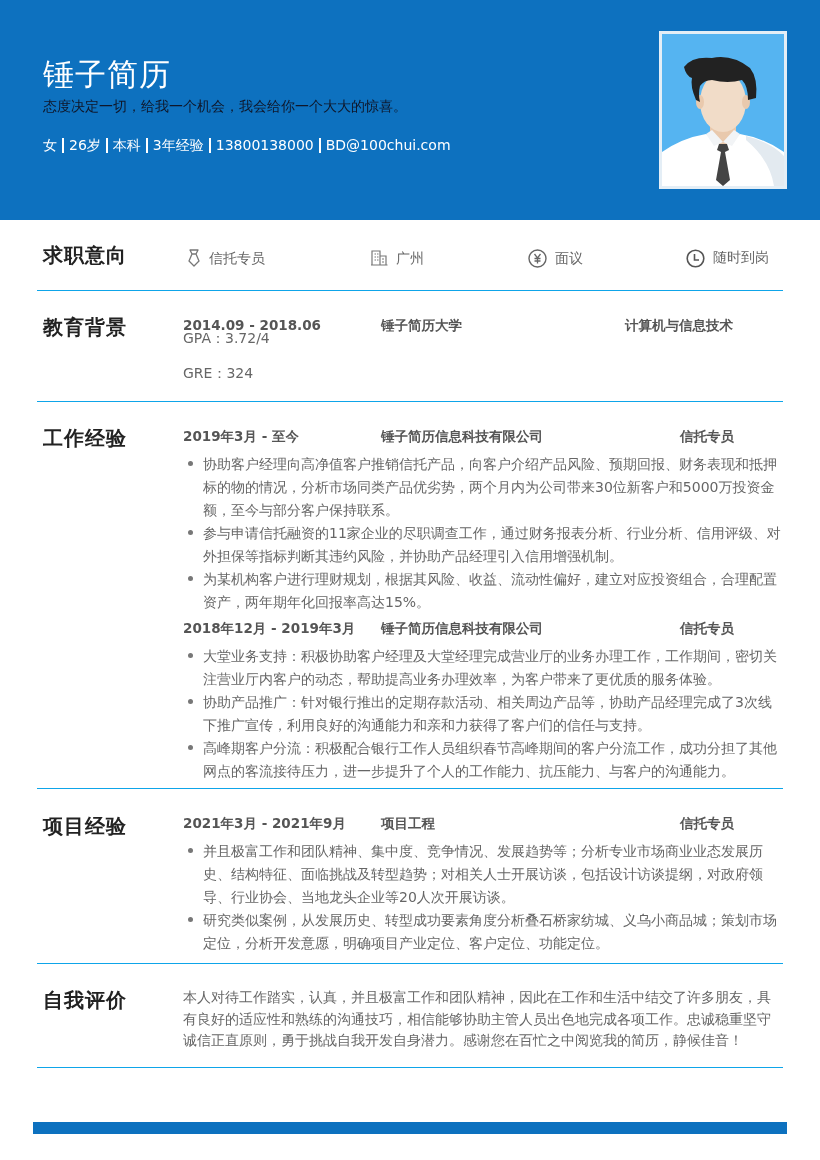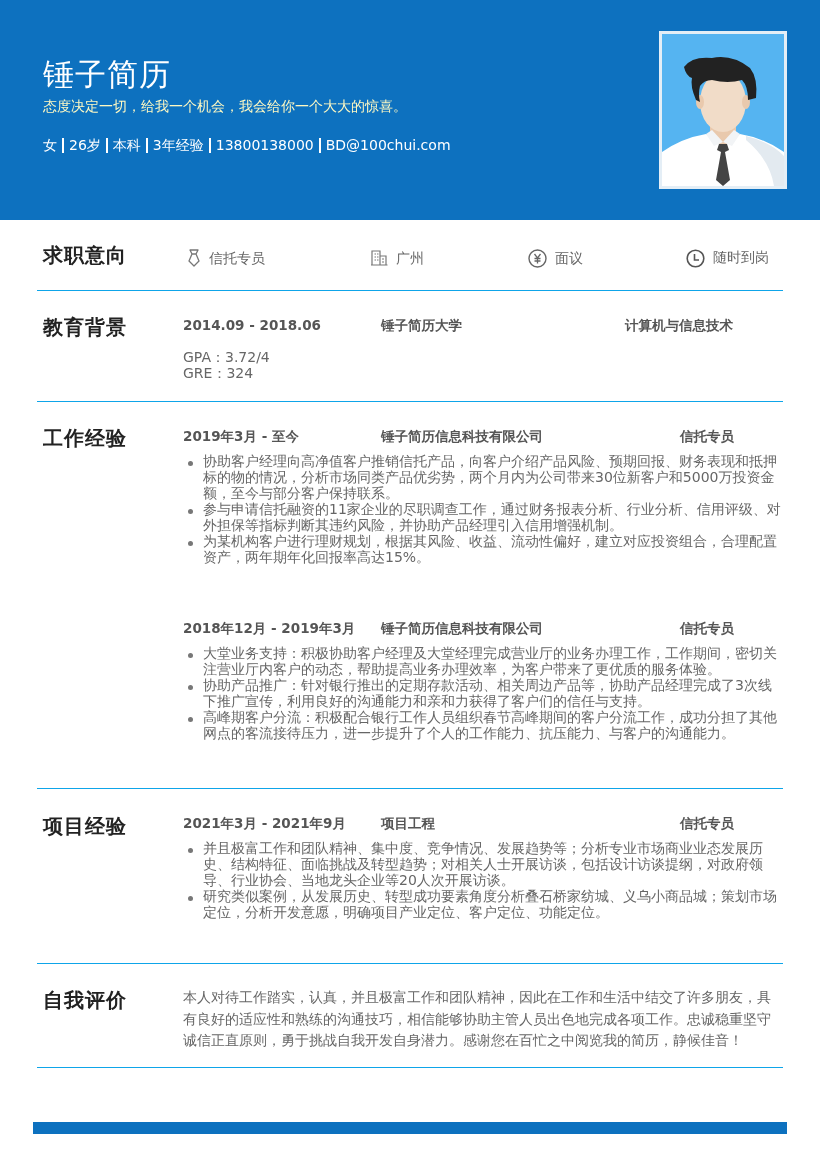--- a/index.html
+++ b/index.html
@@ -2,38 +2,38 @@
 <html><head>
 <meta charset="utf-8">
 <style>
   * { margin: 0; padding: 0; box-sizing: border-box; }
   html, body { width: 820px; height: 1160px; background: #ffffff; overflow: hidden; }
   body { font-family: "DejaVu Sans", "Liberation Sans", sans-serif; color: #555; position: relative; }
 
   
   .header { position: absolute; left: 0; top: 0; width: 820px; height: 220px; background: #0d71bf; padding-left: 31px; }
   .name { position: absolute; left: 43px; top: 54px; font-size: 31px; color: #ffffff; letter-spacing: 1px; line-height: 40px; }
-  .motto { position: absolute; left: 43px; top: 96px; font-size: 14px; color: #fef9c3; line-height: 20px; }
+  .motto { position: absolute; left: 43px; top: 96px; font-size: 14px; color: #0f172a; line-height: 20px; }
   .info { position: absolute; left: 43px; top: 135px; font-size: 14px; color: #ffffff; line-height: 20px; display: flex; align-items: center; }
   .info .sep { display: inline-block; width: 2px; height: 15px; background: #ffffff; margin: 0 5px; }
   .photo { position: absolute; left: 659px; top: 31px; width: 128px; height: 158px; border: 3px solid #e4eef6; background: #55b4f1; overflow: hidden; }
 
   
   .section { position: absolute; left: 37px; width: 746px; border-bottom: 1px solid #0ea5e9; }
   .sec-title { position: absolute; left: 6px; font-size: 20px; font-weight: bold; color: #222; line-height: 28px; letter-spacing: 1px; }
 
   
   .intent-item { position: absolute; top: 248px; display: flex; align-items: center; font-size: 14px; color: #666; line-height: 20px; }
   .intent-item svg { margin-right: 8px; }
 
   
   .row-head { position: absolute; font-size: 13.5px; font-weight: bold; color: #555; line-height: 20px; }
   .plain { position: absolute; font-size: 14px; color: #666; line-height: 20px; }
   .bullets { position: absolute; left: 183px; width: 600px; list-style: none; }
-  .bullets li { position: relative; padding-left: 20px; font-size: 14px; color: #666; line-height: 16px; }
+  .bullets li { position: relative; padding-left: 20px; font-size: 14px; color: #666; line-height: 23px; }
   .bullets li::before { content: ""; position: absolute; left: 5px; top: 8px; width: 5px; height: 5px; border-radius: 50%; background: #777; }
   .para { position: absolute; left: 183px; width: 600px; font-size: 14px; color: #666; line-height: 21.5px; }
 
   .footer-bar { position: absolute; left: 33px; top: 1122px; width: 754px; height: 12px; background: #0d71bf; }
 </style>
 </head>
 <body>
 
 <div class="header">
   <div class="name">锤子简历</div>
@@ -103,21 +103,21 @@
     </svg>
   <span>随时到岗</span>
 </div>
 
 <div class="section" style="top:291px;height:111px;">
   <div class="sec-title" style="top:22px;">教育背景</div>
 </div>
 <div class="row-head" style="left:183px;top:315px;">2014.09 - 2018.06</div>
 <div class="row-head" style="left:381px;top:315px;">锤子简历大学</div>
 <div class="row-head" style="left:625px;top:315px;">计算机与信息技术</div>
-<div class="plain" style="left:183px;top:347px;">GPA：3.72/4</div>
+<div class="plain" style="left:183px;top:328px;">GPA：3.72/4</div>
 <div class="plain" style="left:183px;top:363px;">GRE：324</div>
 
 <div class="section" style="top:402px;height:387px;">
   <div class="sec-title" style="top:22px;">工作经验</div>
 </div>
 <div class="row-head" style="left:183px;top:426px;">2019年3月 - 至今</div>
 <div class="row-head" style="left:381px;top:426px;">锤子简历信息科技有限公司</div>
 <div class="row-head" style="left:680px;top:426px;">信托专员</div>
 <ul class="bullets" style="top:453px;">
   <li>协助客户经理向高净值客户推销信托产品，向客户介绍产品风险、预期回报、财务表现和抵押标的物的情况，分析市场同类产品优劣势，两个月内为公司带来30位新客户和5000万投资金额，至今与部分客户保持联系。</li>

